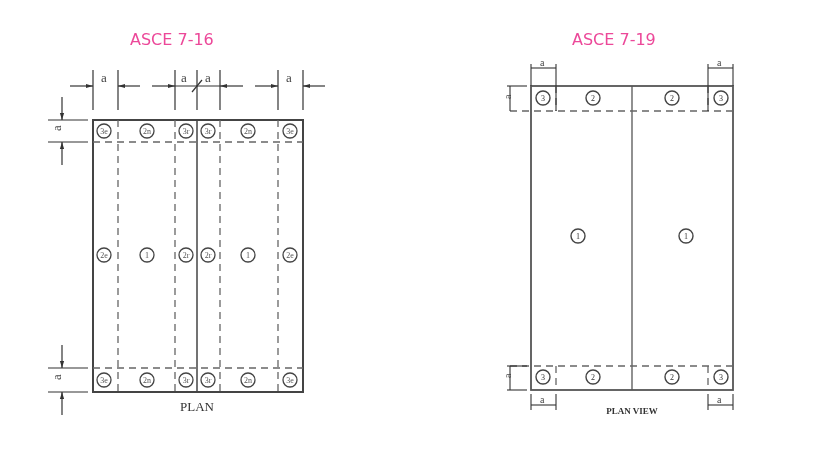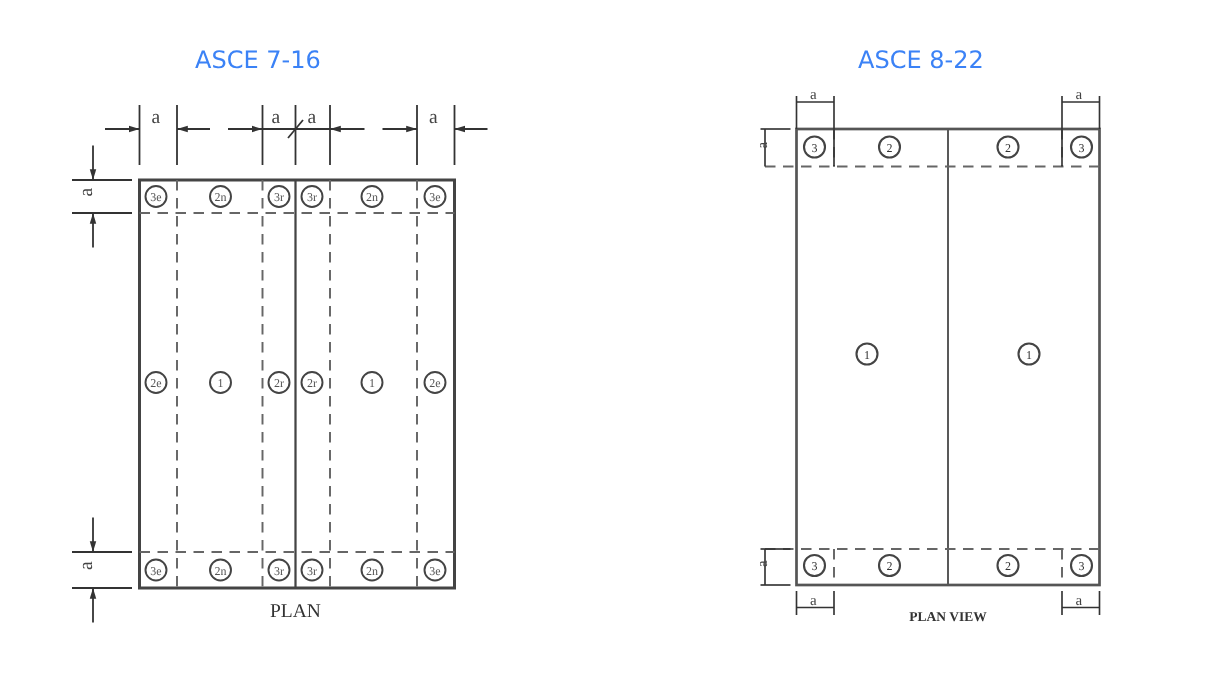--- a/index.html
+++ b/index.html
@@ -1,29 +1,29 @@
 <!DOCTYPE html>
 <html><head>
 <meta charset="utf-8">
 <style>
   html, body { margin: 0; padding: 0; background: #ffffff; }
   body { width: 820px; height: 454px; position: relative; overflow: hidden; font-family: "Liberation Sans", sans-serif; }
-  .title { position: absolute; font-family: "DejaVu Sans", sans-serif; font-size: 16px; color: #3b82f6; }
+  .title { position: absolute; font-family: "DejaVu Sans", sans-serif; font-size: 16px; color: #ec4899; }
   #t-left { left: 130px; top: 30px; }
   #t-right { left: 572px; top: 30px; }
   svg { position: absolute; left: 0; top: 0; }
   .cap { font-family: "Liberation Serif", serif; fill: #333; }
   .zl { font-family: "Liberation Serif", serif; fill: #555; font-size: 8px; }
   .dim { font-family: "Liberation Serif", serif; fill: #444; }
 </style>
 </head>
 <body>
 
 <div class="title" id="t-left">ASCE 7-16</div>
-<div class="title" id="t-right">ASCE 8-22</div>
+<div class="title" id="t-right">ASCE 7-19</div>
 
 <svg width="820" height="454" viewBox="0 0 820 454">
   <defs>
     <marker id="arr" viewBox="0 0 10 10" refX="10" refY="5" markerWidth="6" markerHeight="6" orient="auto-start-reverse">
       <path d="M0,2 L10,5 L0,8 z" fill="#333"></path>
     </marker>
   </defs>
 
   <g stroke="#444" fill="none">
     <rect x="93" y="120" width="210" height="272" stroke-width="2"></rect>

